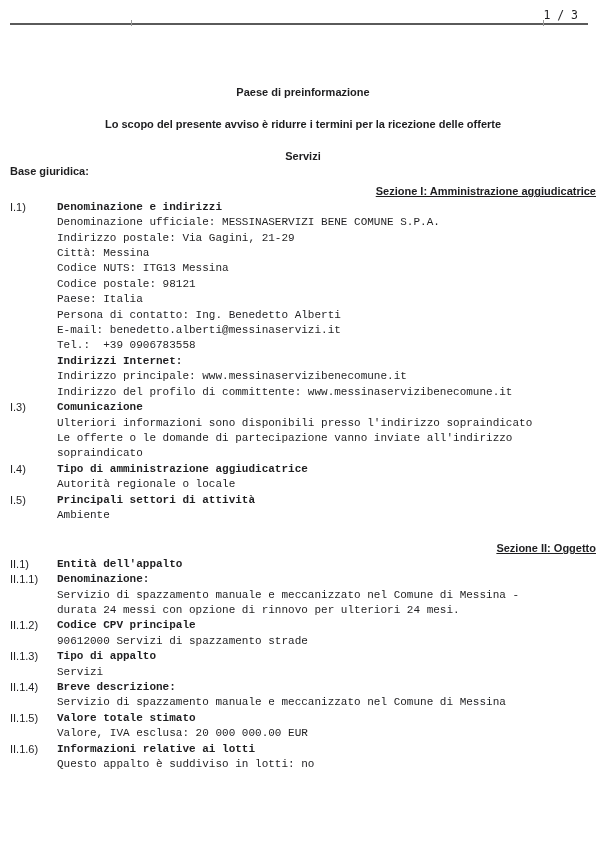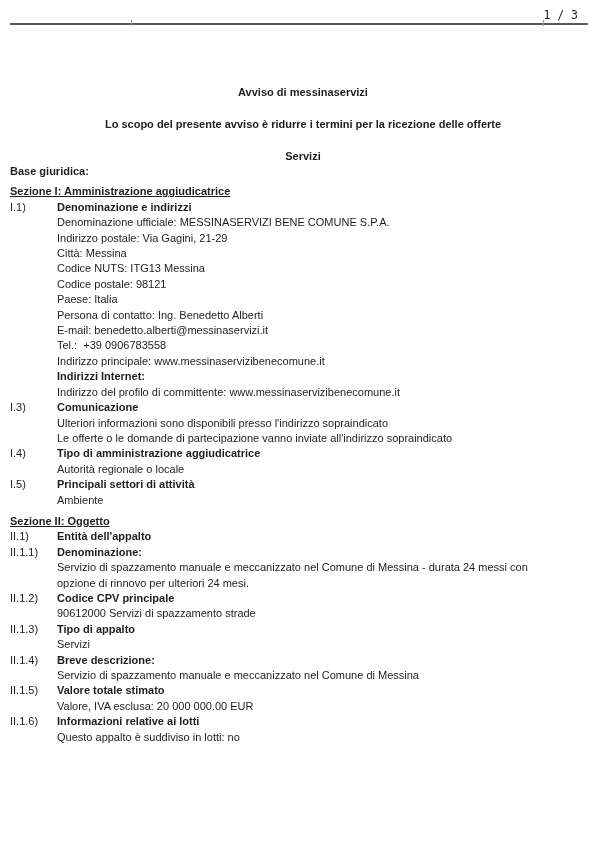--- a/index.html
+++ b/index.html
@@ -27,40 +27,40 @@
   .center-head{text-align:center;font-weight:bold;line-height:15px;}
   .head-title{margin-top:85px;}
   .head-sub{margin-top:17px;}
   .head-type{margin-top:17px;}
 
   .line{line-height:15.4px;white-space:pre-wrap;}
   .bold{font-weight:bold;}
 
   .legal{}
 
-  .section-heading{font-weight:bold;text-decoration:underline;line-height:15.4px;margin-top:5px;}
-  .section2-heading{margin-top:6px;}
+  .section-heading{font-weight:bold;text-decoration:underline;line-height:15.4px;margin-top:5px;text-align:right;}
+  .section2-heading{margin-top:18px;}
 
   .item{display:flex;}
   .item .num{width:47px;flex:none;line-height:15.4px;}
-  .item .body{flex:1;max-width:506px;}
+  .item .body{flex:1;max-width:506px;font-family:Liberation Mono, monospace;}
 </style>
 </head>
 <body>
 
 <div class="page">
 
   <div class="topline"></div>
   <div class="tick t1"></div>
   <div class="tick t2"></div>
   <div class="pagenum">1 / 3</div>
 
   <div class="content">
 
-    <div class="center-head head-title">Avviso di messinaservizi</div>
+    <div class="center-head head-title">Paese di preinformazione</div>
     <div class="center-head head-sub">Lo scopo del presente avviso è ridurre i termini per la ricezione delle offerte</div>
     <div class="center-head head-type">Servizi</div>
 
     <div class="legal">
       <div class="line bold">Base giuridica:</div>
     </div>
 
     <div class="section-heading">Sezione I: Amministrazione aggiudicatrice</div>
 
     <div class="item">
@@ -69,22 +69,22 @@
         <div class="line bold">Denominazione e indirizzi</div>
         <div class="line">Denominazione ufficiale: MESSINASERVIZI BENE COMUNE S.P.A.</div>
         <div class="line">Indirizzo postale: Via Gagini, 21-29</div>
         <div class="line">Città: Messina</div>
         <div class="line">Codice NUTS: ITG13 Messina</div>
         <div class="line">Codice postale: 98121</div>
         <div class="line">Paese: Italia</div>
         <div class="line">Persona di contatto: Ing. Benedetto Alberti</div>
         <div class="line">E-mail: benedetto.alberti@messinaservizi.it</div>
         <div class="line">Tel.:  +39 0906783558</div>
+        <div class="line bold">Indirizzi Internet:</div>
         <div class="line">Indirizzo principale: www.messinaservizibenecomune.it</div>
-        <div class="line bold">Indirizzi Internet:</div>
         <div class="line">Indirizzo del profilo di committente: www.messinaservizibenecomune.it</div>
       </div>
     </div>
 
     <div class="item">
       <div class="num">I.3)</div>
       <div class="body">
         <div class="line bold">Comunicazione</div>
         <div class="line">Ulteriori informazioni sono disponibili presso l'indirizzo sopraindicato</div>
         <div class="line">Le offerte o le domande di partecipazione vanno inviate all'indirizzo sopraindicato</div>

